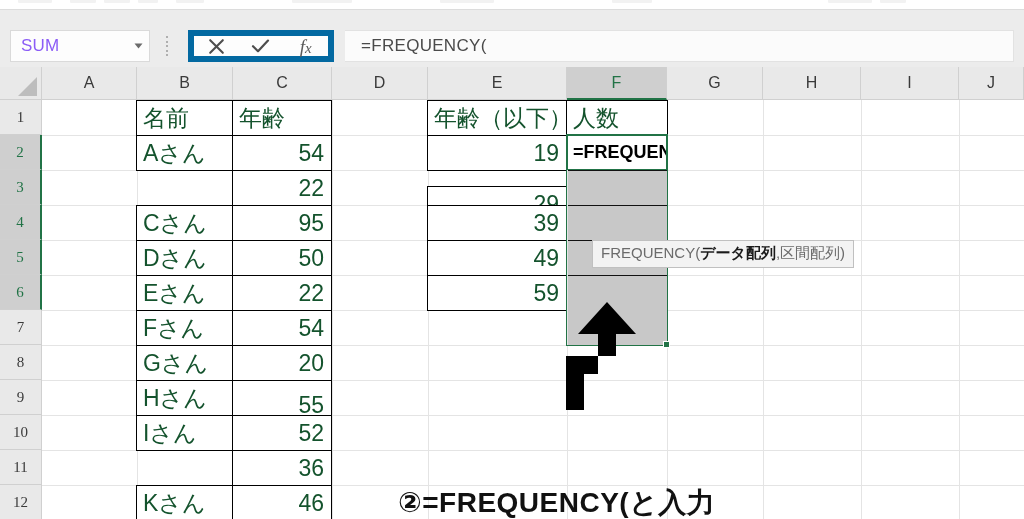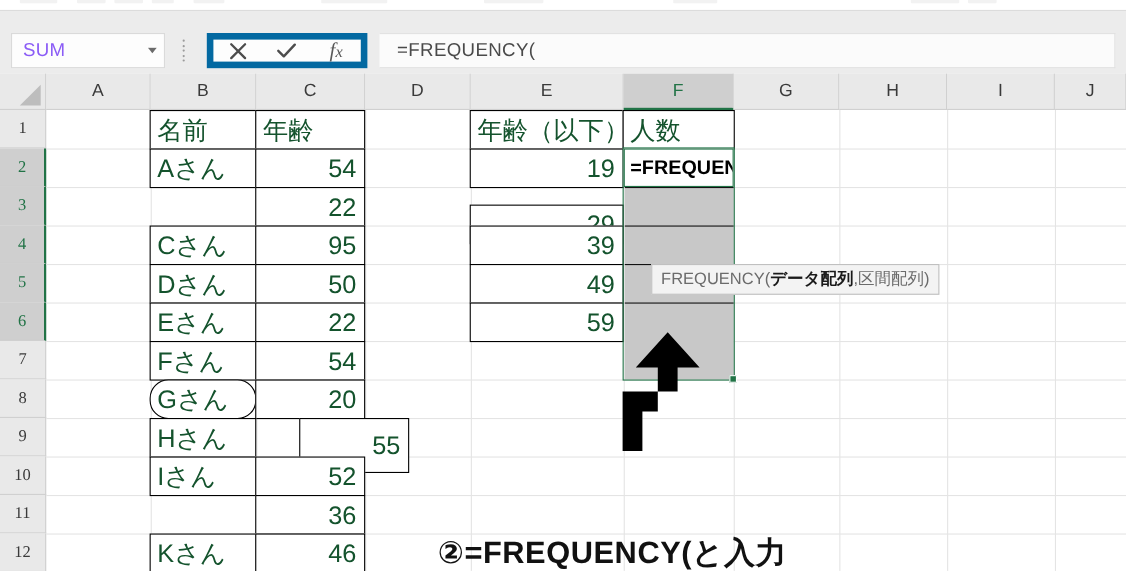--- a/index.html
+++ b/index.html
@@ -306,24 +306,24 @@
     <div class="cell bordered right" style="left:232px; top:68px; width:100px; height:36px;">54</div>
     <div class="cell bordered right" style="left:232px; top:103px; width:100px; height:36px;">22</div>
     <div class="cell bordered left" style="left:136px; top:138px; width:97px; height:36px;">Cさん</div>
     <div class="cell bordered right" style="left:232px; top:138px; width:100px; height:36px;">95</div>
     <div class="cell bordered left" style="left:136px; top:173px; width:97px; height:36px;">Dさん</div>
     <div class="cell bordered right" style="left:232px; top:173px; width:100px; height:36px;">50</div>
     <div class="cell bordered left" style="left:136px; top:208px; width:97px; height:36px;">Eさん</div>
     <div class="cell bordered right" style="left:232px; top:208px; width:100px; height:36px;">22</div>
     <div class="cell bordered left" style="left:136px; top:243px; width:97px; height:36px;">Fさん</div>
     <div class="cell bordered right" style="left:232px; top:243px; width:100px; height:36px;">54</div>
-    <div class="cell bordered left" style="left:136px; top:278px; width:97px; height:36px;border-radius:17px;">Gさん</div>
+    <div class="cell bordered left" style="left:136px; top:278px; width:97px; height:36px;">Gさん</div>
     <div class="cell bordered right" style="left:232px; top:278px; width:100px; height:36px;">20</div>
     <div class="cell bordered left" style="left:136px; top:313px; width:97px; height:36px;">Hさん</div>
-    <div class="cell bordered right" style="left:232px; top:313px; width:100px; height:50px;margin-left:40px;">55</div>
+    <div class="cell bordered right" style="left:232px; top:313px; width:100px; height:50px;">55</div>
     <div class="cell bordered left" style="left:136px; top:348px; width:97px; height:36px;">Iさん</div>
     <div class="cell bordered right" style="left:232px; top:348px; width:100px; height:36px;">52</div>
     <div class="cell bordered right" style="left:232px; top:383px; width:100px; height:36px;">36</div>
     <div class="cell bordered left" style="left:136px; top:418px; width:97px; height:36px;">Kさん</div>
     <div class="cell bordered right" style="left:232px; top:418px; width:100px; height:36px;">46</div>
 
     <div class="cell bordered left" style="left:427px; top:33px;  width:140px; height:36px;">年齢（以下）</div>
     <div class="cell bordered right" style="left:427px; top:68px;  width:140px; height:36px;">19</div>
     <div class="cell bordered right" style="left:427px; top:103px; width:140px; height:36px;margin-top:16px;">29</div>
     <div class="cell bordered right" style="left:427px; top:138px; width:140px; height:36px;">39</div>

